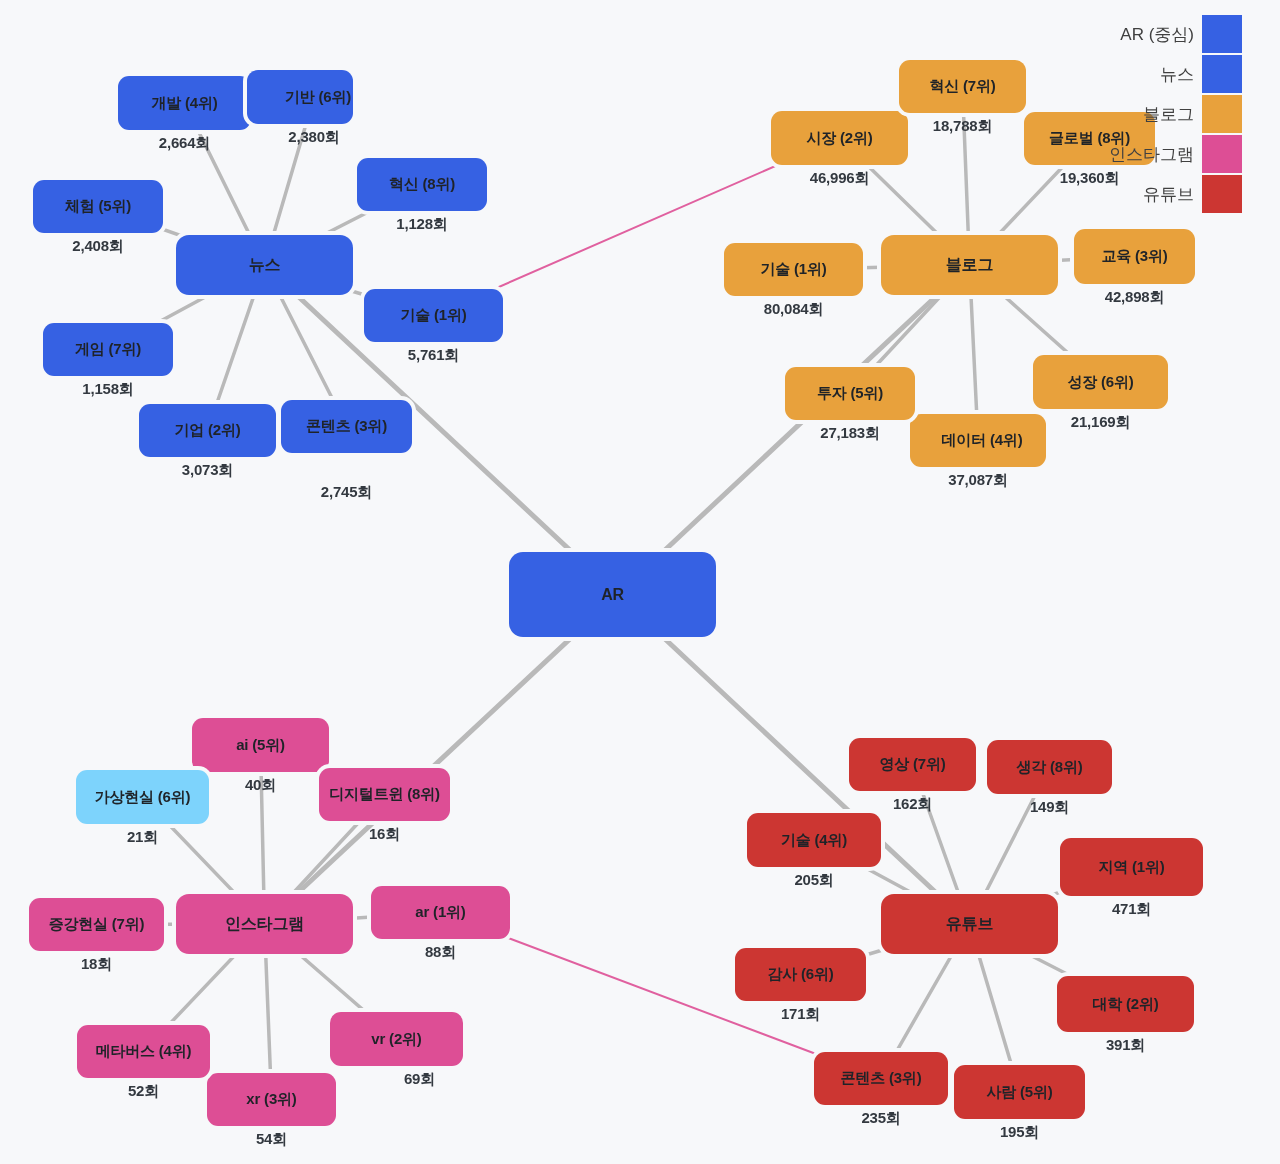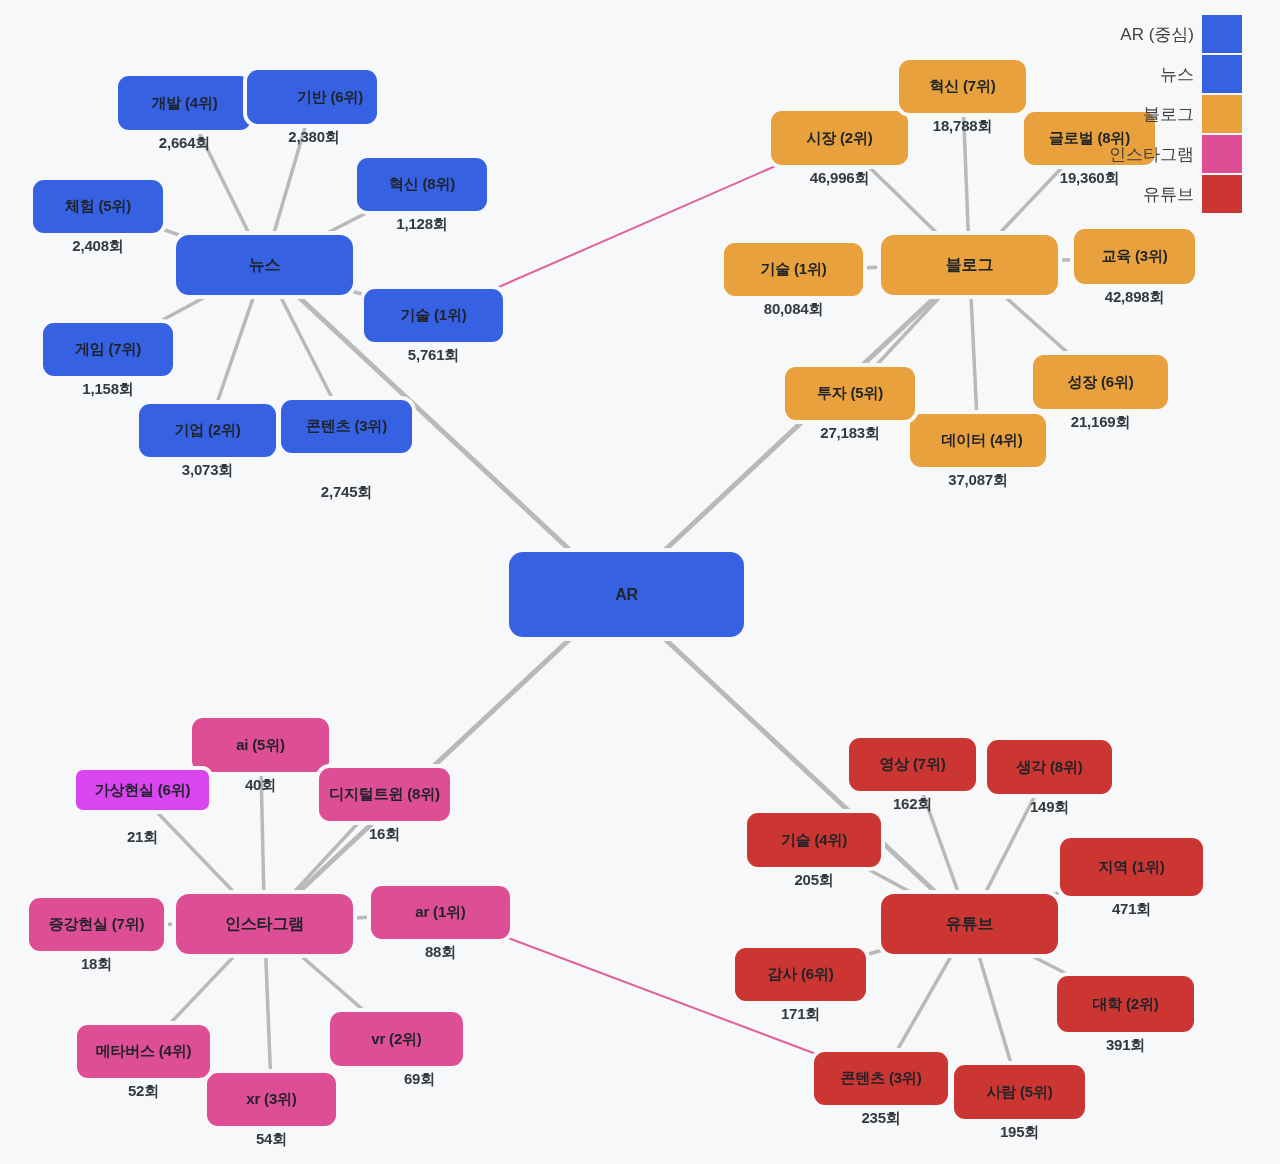--- a/index.html
+++ b/index.html
@@ -123,34 +123,34 @@
       <line x1="969.5" y1="924" x2="814" y2="840" stroke="#b9b9b9" stroke-width="3.5" stroke-linecap="round"></line>
       <line x1="969.5" y1="924" x2="1019.5" y2="1092" stroke="#b9b9b9" stroke-width="3.5" stroke-linecap="round"></line>
       <line x1="969.5" y1="924" x2="800.5" y2="974.5" stroke="#b9b9b9" stroke-width="3.5" stroke-linecap="round"></line>
       <line x1="969.5" y1="924" x2="912.5" y2="764.5" stroke="#b9b9b9" stroke-width="3.5" stroke-linecap="round"></line>
       <line x1="969.5" y1="924" x2="1049.5" y2="767" stroke="#b9b9b9" stroke-width="3.5" stroke-linecap="round"></line>
       <line x1="433.5" y1="315.5" x2="839.5" y2="138" stroke="#e0609f" stroke-width="2" stroke-linecap="round"></line>
       <line x1="440.5" y1="912.5" x2="881" y2="1078.5" stroke="#e0609f" stroke-width="2" stroke-linecap="round"></line>
     </svg>
 
   <div id="node-layer">
-      <div class="node center" style="left: 509px; top: 552px; width: 235px; height: 85px; background: rgb(54, 97, 227);">AR</div>
+      <div class="node center" style="left: 509px; top: 552px; width: 207px; height: 85px; background: rgb(54, 97, 227);">AR</div>
       <div class="node hub" style="left: 176px; top: 235px; width: 177px; height: 60px; background: rgb(54, 97, 227);">뉴스</div>
       <div class="count" style="left: 433.5px; top: 346px; transform: translateX(-50%);">5,761회</div>
       <div class="node leaf" style="left: 364px; top: 289px; width: 139px; height: 53px; background: rgb(54, 97, 227);">기술 (1위)</div>
       <div class="count" style="left: 207.5px; top: 461px; transform: translateX(-50%);">3,073회</div>
       <div class="node leaf" style="left: 139px; top: 404px; width: 137px; height: 53px; background: rgb(54, 97, 227);">기업 (2위)</div>
       <div class="count" style="left: 346.5px; top: 457px; transform: translateX(-50%); margin-top: 26px;">2,745회</div>
       <div class="node leaf" style="left: 281px; top: 400px; width: 131px; height: 53px; background: rgb(54, 97, 227);">콘텐츠 (3위)</div>
       <div class="count" style="left: 184.5px; top: 134px; transform: translateX(-50%);">2,664회</div>
       <div class="node leaf" style="left: 118px; top: 76px; width: 133px; height: 54px; background: rgb(54, 97, 227);">개발 (4위)</div>
       <div class="count" style="left: 98px; top: 237px; transform: translateX(-50%);">2,408회</div>
       <div class="node leaf" style="left: 33px; top: 180px; width: 130px; height: 53px; background: rgb(54, 97, 227);">체험 (5위)</div>
       <div class="count" style="left: 314px; top: 128px; transform: translateX(-50%);">2,380회</div>
-      <div class="node leaf" style="left: 247px; top: 70px; width: 130px; height: 54px; background: rgb(54, 97, 227); padding-left: 36px;">기반 (6위)</div>
+      <div class="node leaf" style="left: 247px; top: 70px; width: 106px; height: 54px; background: rgb(54, 97, 227); padding-left: 36px;">기반 (6위)</div>
       <div class="count" style="left: 108px; top: 380px; transform: translateX(-50%);">1,158회</div>
       <div class="node leaf" style="left: 43px; top: 323px; width: 130px; height: 53px; background: rgb(54, 97, 227);">게임 (7위)</div>
       <div class="count" style="left: 422px; top: 215px; transform: translateX(-50%);">1,128회</div>
       <div class="node leaf" style="left: 357px; top: 158px; width: 130px; height: 53px; background: rgb(54, 97, 227);">혁신 (8위)</div>
       <div class="node hub" style="left: 881px; top: 235px; width: 177px; height: 60px; background: rgb(232, 161, 60);">블로그</div>
       <div class="count" style="left: 793.5px; top: 300px; transform: translateX(-50%);">80,084회</div>
       <div class="node leaf" style="left: 724px; top: 243px; width: 139px; height: 53px; background: rgb(232, 161, 60);">기술 (1위)</div>
       <div class="count" style="left: 839.5px; top: 169px; transform: translateX(-50%);">46,996회</div>
       <div class="node leaf" style="left: 771px; top: 111px; width: 137px; height: 54px; background: rgb(232, 161, 60);">시장 (2위)</div>
       <div class="count" style="left: 1134.5px; top: 288px; transform: translateX(-50%);">42,898회</div>
@@ -170,21 +170,21 @@
       <div class="node leaf" style="left: 371px; top: 886px; width: 139px; height: 53px; background: rgb(221, 78, 149);">ar (1위)</div>
       <div class="count" style="left: 396.5px; top: 1070px; transform: translateX(-50%); margin-left: 23px;">69회</div>
       <div class="node leaf" style="left: 330px; top: 1012px; width: 133px; height: 54px; background: rgb(221, 78, 149);">vr (2위)</div>
       <div class="count" style="left: 271.5px; top: 1130px; transform: translateX(-50%);">54회</div>
       <div class="node leaf" style="left: 207px; top: 1073px; width: 129px; height: 53px; background: rgb(221, 78, 149);">xr (3위)</div>
       <div class="count" style="left: 143.5px; top: 1082px; transform: translateX(-50%);">52회</div>
       <div class="node leaf" style="left: 77px; top: 1025px; width: 133px; height: 53px; background: rgb(221, 78, 149);">메타버스 (4위)</div>
       <div class="count" style="left: 260.5px; top: 776px; transform: translateX(-50%);">40회</div>
       <div class="node leaf" style="left: 192px; top: 718px; width: 137px; height: 54px; background: rgb(221, 78, 149);">ai (5위)</div>
       <div class="count" style="left: 142.5px; top: 828px; transform: translateX(-50%);">21회</div>
-      <div class="node leaf" style="left: 76px; top: 770px; width: 133px; height: 40px; background: #d946ef; border-radius: 7px;">가상현실 (6위)</div>
+      <div class="node leaf" style="left: 76px; top: 770px; width: 133px; height: 54px; background: #7dd3fc;">가상현실 (6위)</div>
       <div class="count" style="left: 96.5px; top: 955px; transform: translateX(-50%);">18회</div>
       <div class="node leaf" style="left: 29px; top: 898px; width: 135px; height: 53px; background: rgb(221, 78, 149);">증강현실 (7위)</div>
       <div class="count" style="left: 384.5px; top: 825px; transform: translateX(-50%);">16회</div>
       <div class="node leaf" style="left: 319px; top: 768px; width: 131px; height: 53px; background: rgb(221, 78, 149);">디지털트윈 (8위)</div>
       <div class="node hub" style="left: 881px; top: 894px; width: 177px; height: 60px; background: rgb(204, 54, 50);">유튜브</div>
       <div class="count" style="left: 1131.5px; top: 900px; transform: translateX(-50%);">471회</div>
       <div class="node leaf" style="left: 1060px; top: 838px; width: 143px; height: 58px; background: rgb(204, 54, 50);">지역 (1위)</div>
       <div class="count" style="left: 1125.5px; top: 1036px; transform: translateX(-50%);">391회</div>
       <div class="node leaf" style="left: 1057px; top: 976px; width: 137px; height: 56px; background: rgb(204, 54, 50);">대학 (2위)</div>
       <div class="count" style="left: 881px; top: 1109px; transform: translateX(-50%);">235회</div>

